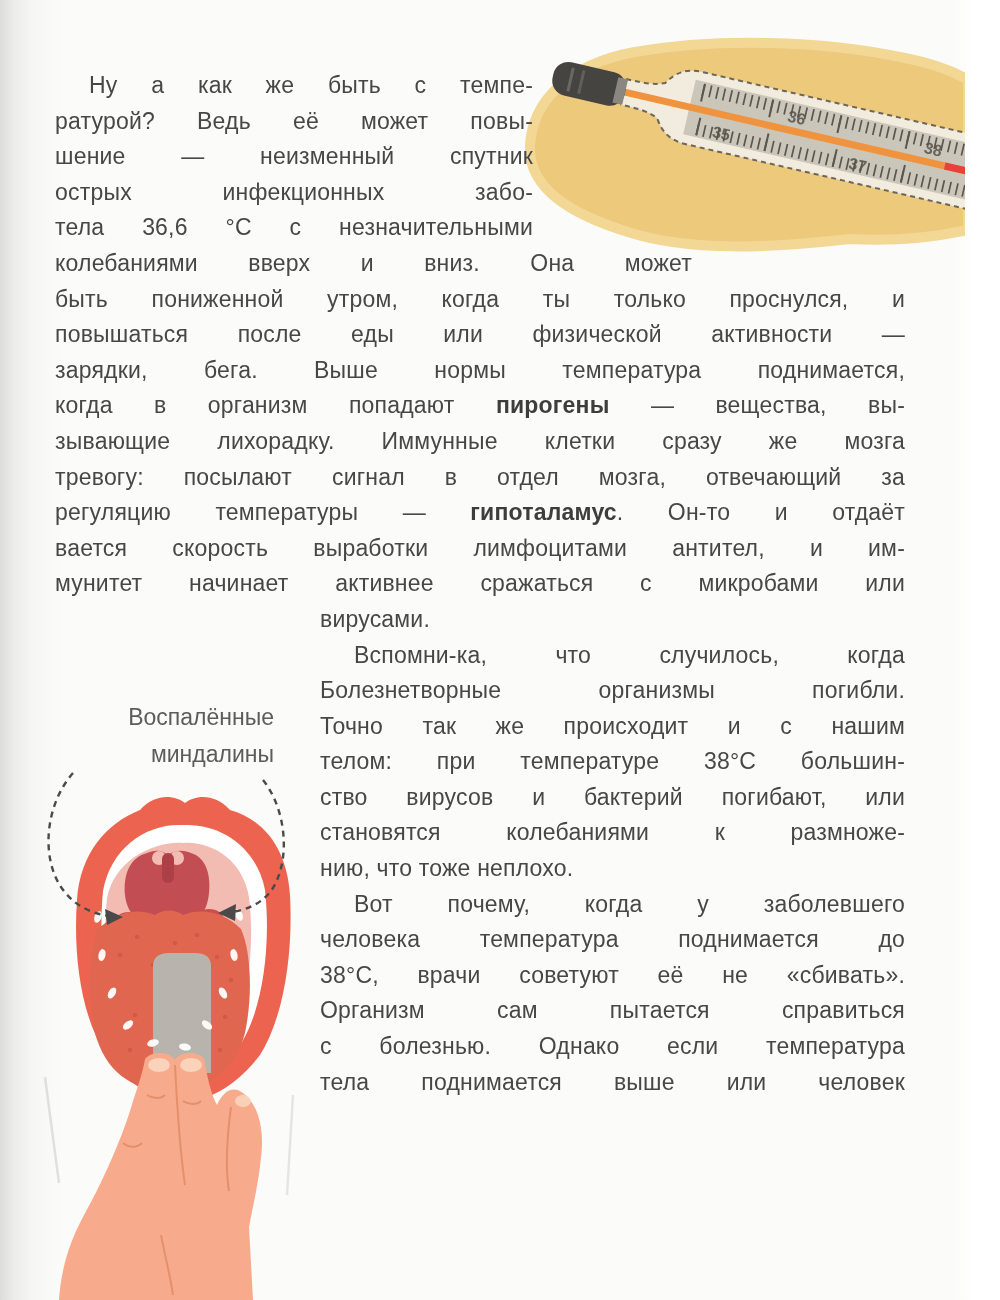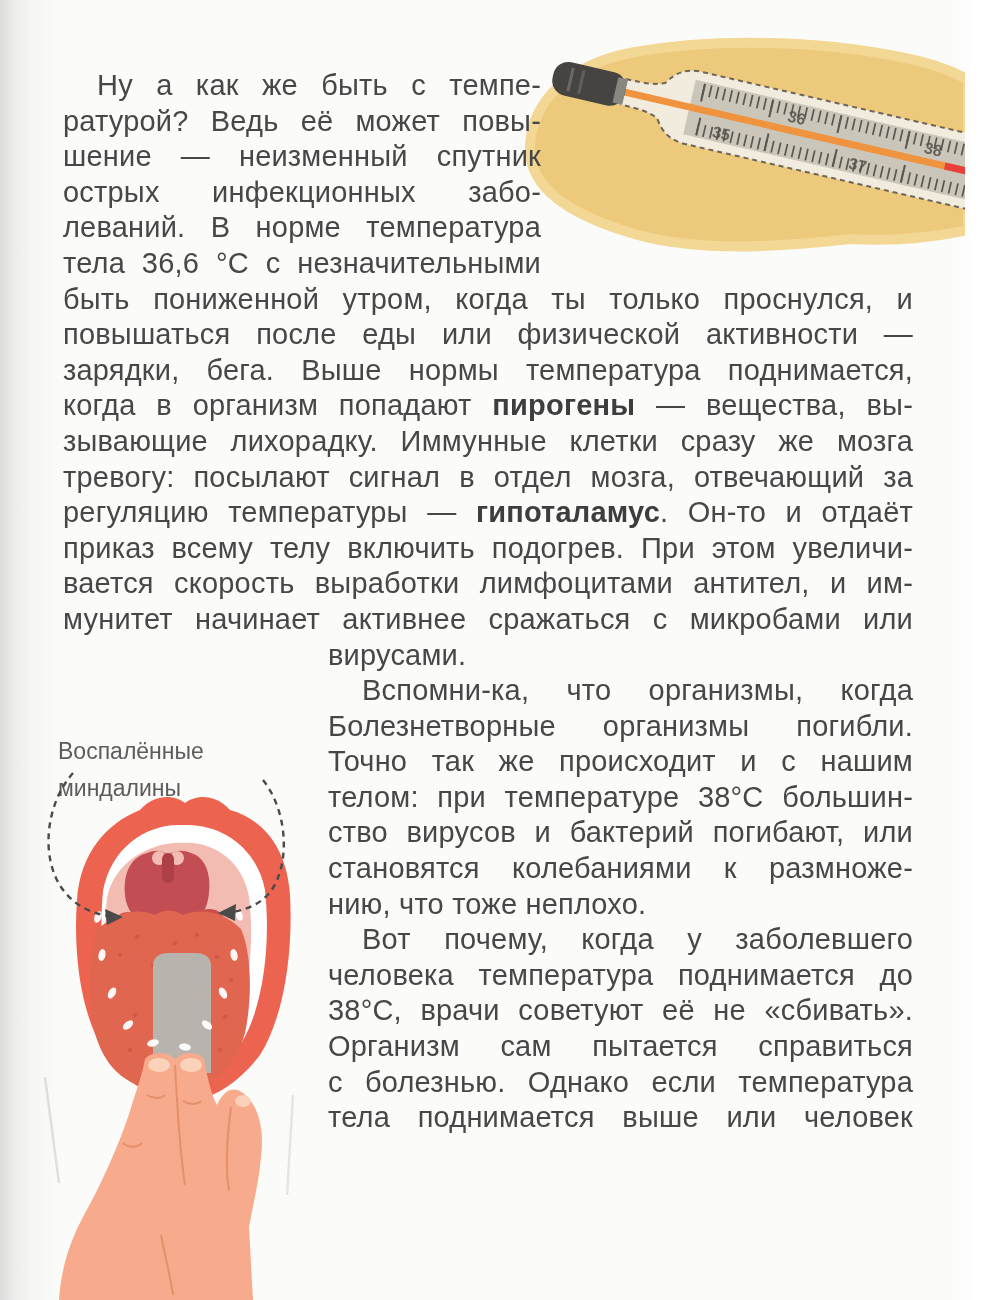--- a/index.html
+++ b/index.html
@@ -5,34 +5,34 @@
   html,body{margin:0;padding:0;}
   body{width:1000px;height:1300px;overflow:hidden;background:#ffffff;}
   .page{
     position:relative;width:1000px;height:1300px;
     font-family:"Liberation Sans",sans-serif;
     background:linear-gradient(90deg,#dcdcdc 0px,#ececea 14px,#f6f6f4 32px,#fbfbf9 60px,#fbfbf9 952px,#fdfdfc 966px,#ffffff 974px);
   }
   
   .text-flow{
     position:absolute;left:55px;top:68px;width:850px;
-    font-size:29px;line-height:35.6px;color:#474747;letter-spacing:.2px;margin-left:8px;
+    font-size:23px;line-height:35.6px;color:#474747;letter-spacing:.2px;
   }
   .tl{text-align:justify;text-align-last:justify;}
   .tl.a1{width:478px;}
   .tl.a2{width:637px;}
   .tl.full{width:850px;}
   .tl.b{width:585px;margin-left:265px;}
   .tl.left{text-align:right;text-align-last:left;}
   .tl.indent{text-indent:34px;}
   .tl .bold{font-weight:bold;color:#3d3d3d;}
   
   .caption{
-    position:absolute;left:58px;top:733px;width:216px;
-    text-align:left;font-size:23px;line-height:36.5px;color:#5c5c5c;
+    position:absolute;left:58px;top:699px;width:216px;
+    text-align:right;font-size:23px;line-height:36.5px;color:#5c5c5c;
   }
   
   .thermo-wrap{position:absolute;left:520px;top:18px;width:445px;height:247px;overflow:hidden;}
   .mouth-wrap{position:absolute;left:35px;top:765px;width:300px;height:535px;}
   svg text.scale-num{font-family:"Liberation Sans",sans-serif;font-size:16px;font-weight:600;fill:#56514a;opacity:.85;}
 </style>
 </head>
 <body>
 
 <div class="page">
@@ -146,34 +146,33 @@
         <path d="M 126,470 C 132,500 136,515 138,530"></path>
       </g>
     </svg>
   </div>
 
   <div class="text-flow">
       <div class="tl a1 indent"><span>Ну а как же быть с темпе-</span></div>
       <div class="tl a1"><span>ратурой? Ведь её может повы-</span></div>
       <div class="tl a1"><span>шение — неизменный спутник</span></div>
       <div class="tl a1"><span>острых инфекционных забо-</span></div>
-      <div class="tl a1"><span>леваний. В норме температура</span></div>
       <div class="tl a1"><span>тела 36,6 °С с незначительными</span></div>
+      <div class="tl a2"><span>колебаниями вверх и вниз. Она может</span></div>
       <div class="tl full"><span>быть пониженной утром, когда ты только проснулся, и</span></div>
       <div class="tl full"><span>повышаться после еды или физической активности —</span></div>
       <div class="tl full"><span>зарядки, бега. Выше нормы температура поднимается,</span></div>
       <div class="tl full"><span>когда в организм попадают </span><span class="bold">пирогены</span><span> — вещества, вы-</span></div>
       <div class="tl full"><span>зывающие лихорадку. Иммунные клетки сразу же мозга</span></div>
       <div class="tl full"><span>тревогу: посылают сигнал в отдел мозга, отвечающий за</span></div>
       <div class="tl full"><span>регуляцию температуры — </span><span class="bold">гипоталамус</span><span>. Он-то и отдаёт</span></div>
-      <div class="tl full"><span>приказ всему телу включить подогрев. При этом увеличи-</span></div>
       <div class="tl full"><span>вается скорость выработки лимфоцитами антител, и им-</span></div>
       <div class="tl full"><span>мунитет начинает активнее сражаться с микробами или</span></div>
       <div class="tl b left"><span>вирусами.</span></div>
-      <div class="tl b indent"><span>Вспомни-ка, что организмы, когда</span></div>
+      <div class="tl b indent"><span>Вспомни-ка, что случилось, когда</span></div>
       <div class="tl b"><span>Болезнетворные организмы погибли.</span></div>
       <div class="tl b"><span>Точно так же происходит и с нашим</span></div>
       <div class="tl b"><span>телом: при температуре 38°С большин-</span></div>
       <div class="tl b"><span>ство вирусов и бактерий погибают, или</span></div>
       <div class="tl b"><span>становятся колебаниями к размноже-</span></div>
       <div class="tl b left"><span>нию, что тоже неплохо.</span></div>
       <div class="tl b indent"><span>Вот почему, когда у заболевшего</span></div>
       <div class="tl b"><span>человека температура поднимается до</span></div>
       <div class="tl b"><span>38°С, врачи советуют её не «сбивать».</span></div>
       <div class="tl b"><span>Организм сам пытается справиться</span></div>

